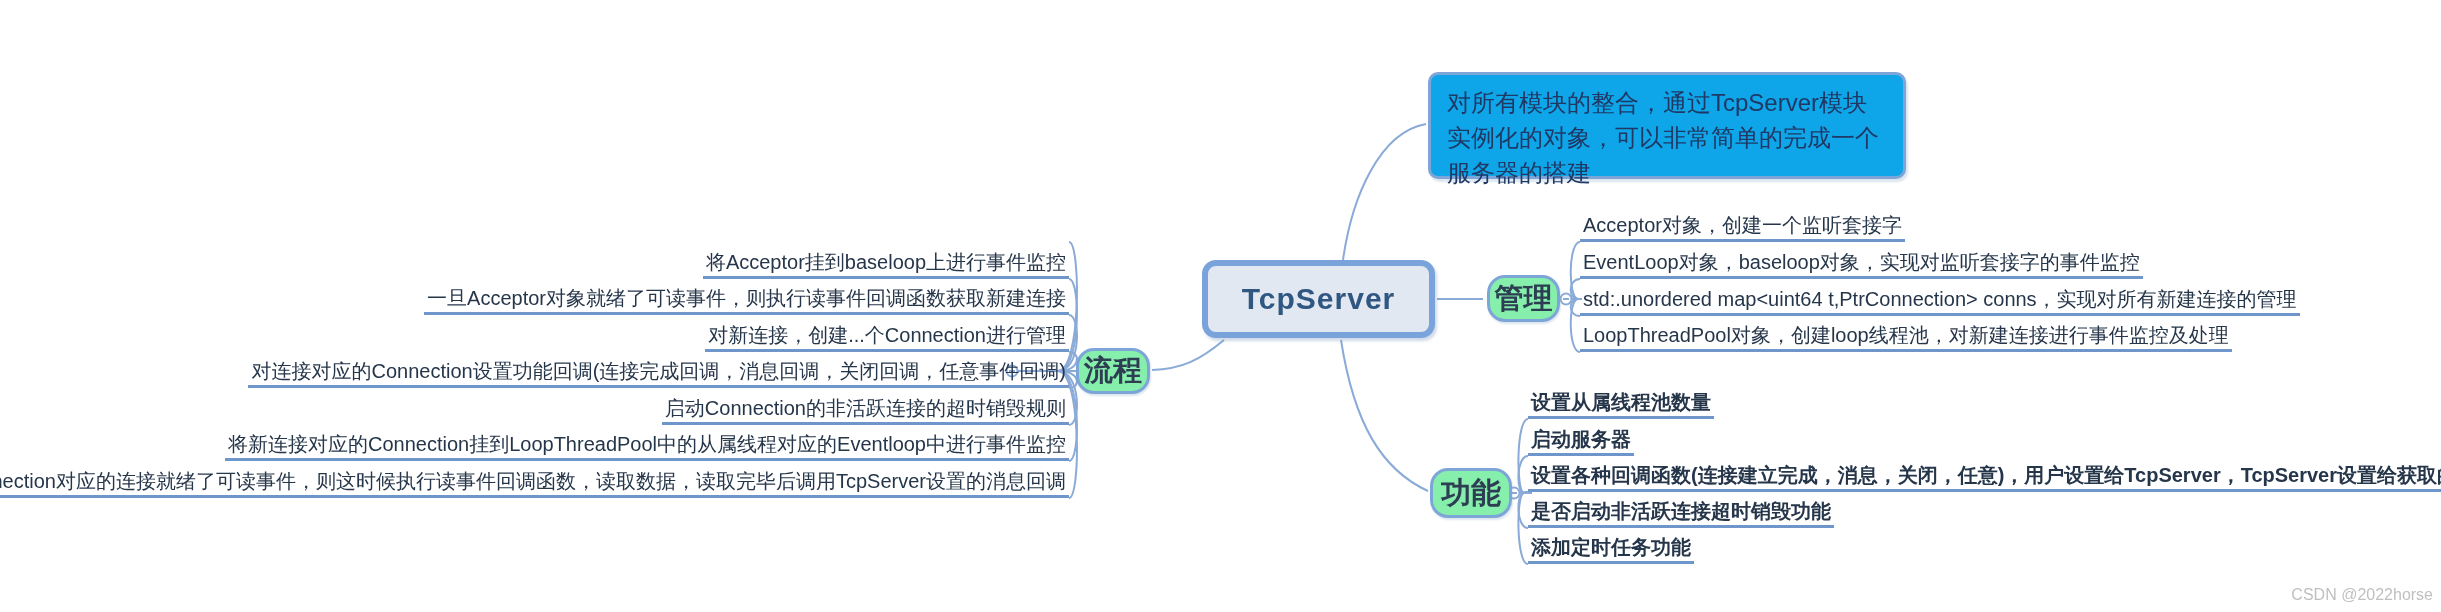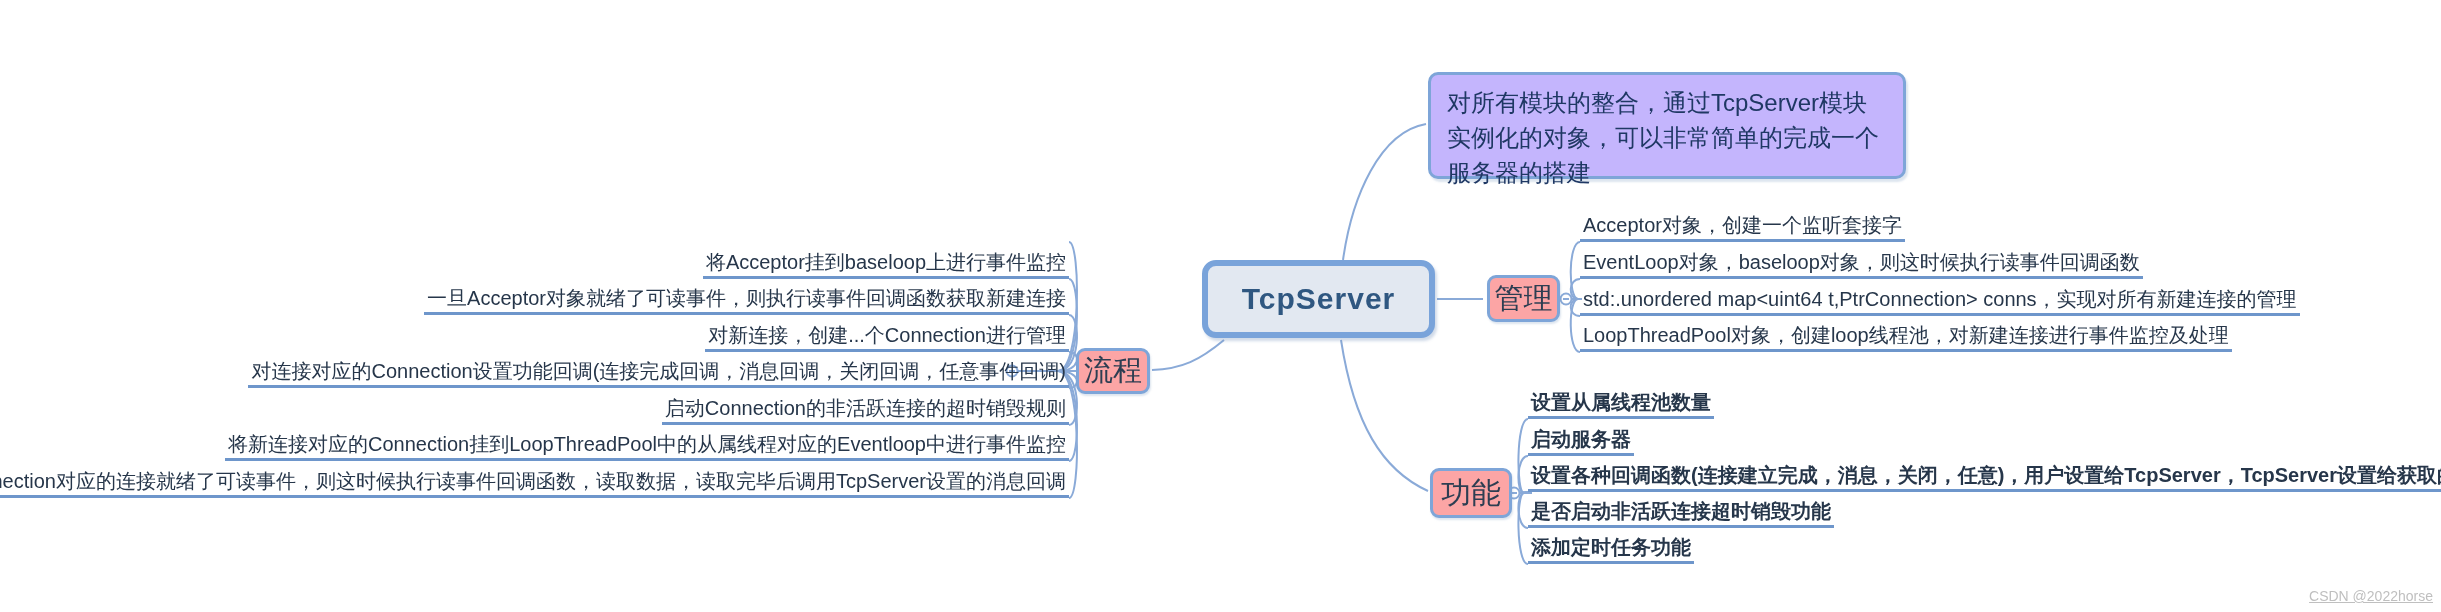--- a/index.html
+++ b/index.html
@@ -2,45 +2,45 @@
 <html><head>
 <meta charset="utf-8">
 <style>
   html,body{margin:0;padding:0;background:#ffffff;}
   #canvas{
     position:relative;width:2441px;height:612px;overflow:hidden;
     font-family:"Liberation Sans",sans-serif;background:#ffffff;
   }
   #wires{position:absolute;left:0;top:0;width:2441px;height:612px;}
   .node{
-    position:absolute;box-sizing:border-box;background:#fca5a5;
-    border:3px solid #7ea5d8;border-radius:9px;color:#2d3e52;
+    position:absolute;box-sizing:border-box;background:#86efac;
+    border:3px solid #7ea5d8;border-radius:18px;color:#2d3e52;
     display:flex;align-items:center;justify-content:center;
-    font-size:29px;box-shadow:1px 2px 2px rgba(120,150,190,.25);
+    font-size:29px;box-shadow:1px 2px 2px rgba(120,150,190,.25);font-weight:bold;
   }
   .root{
     background:#e2e8f1;border:6px solid #79a3da;border-radius:14px;
     font-size:30px;font-weight:bold;color:#2f5781;letter-spacing:1px;
     box-shadow:2px 3px 3px rgba(120,150,190,.35);
   }
   .note{
     position:absolute;box-sizing:border-box;left:1428px;top:72px;width:478px;height:107px;
-    background:#c4b5fd;border:3px solid #7ea5d8;border-radius:10px;
+    background:#0ea5e9;border:3px solid #7ea5d8;border-radius:10px;
     font-size:24px;line-height:35px;color:#1f3864;padding:10px 16px;
     box-shadow:2px 3px 2px rgba(120,150,190,.25);
   }
   .leaf{
     position:absolute;white-space:nowrap;font-size:20px;line-height:24px;
     color:#26364a;padding:0 3px 2px 3px;border-bottom:3px solid #6e96cb;
   }
   .leaf-l{right:1372px;text-align:right;}
   .leaf-m{left:1580px;}
   .leaf-f{left:1528px;font-weight:bold;}
   .watermark{
-    position:absolute;right:8px;bottom:8px;font-size:14px;color:#bfbfbf;text-decoration:underline;
+    position:absolute;right:8px;bottom:8px;font-size:16px;color:#bfbfbf;
   }
 </style>
 </head>
 <body>
 
 <div id="canvas">
 
   <svg id="wires" viewBox="0 0 2441 612" xmlns="http://www.w3.org/2000/svg" fill="none" stroke="#8aaad8" stroke-width="2">
 
     <g>
@@ -103,21 +103,21 @@
 
   <div class="leaf leaf-l" style="top:250px">将Acceptor挂到baseloop上进行事件监控</div>
   <div class="leaf leaf-l" style="top:286px">一旦Acceptor对象就绪了可读事件，则执行读事件回调函数获取新建连接</div>
   <div class="leaf leaf-l" style="top:323px">对新连接，创建...个Connection进行管理</div>
   <div class="leaf leaf-l" style="top:359px">对连接对应的Connection设置功能回调(连接完成回调，消息回调，关闭回调，任意事件回调)</div>
   <div class="leaf leaf-l" style="top:396px">启动Connection的非活跃连接的超时销毁规则</div>
   <div class="leaf leaf-l" style="top:432px">将新连接对应的Connection挂到LoopThreadPool中的从属线程对应的Eventloop中进行事件监控</div>
   <div class="leaf leaf-l" style="top:469px">-旦Connection对应的连接就绪了可读事件，则这时候执行读事件回调函数，读取数据，读取完毕后调用TcpServer设置的消息回调</div>
 
   <div class="leaf leaf-m" style="top:213px">Acceptor对象，创建一个监听套接字</div>
-  <div class="leaf leaf-m" style="top:250px">EventLoop对象，baseloop对象，则这时候执行读事件回调函数</div>
+  <div class="leaf leaf-m" style="top:250px">EventLoop对象，baseloop对象，实现对监听套接字的事件监控</div>
   <div class="leaf leaf-m" style="top:287px">std:.unordered map&lt;uint64 t,PtrConnection&gt; conns，实现对所有新建连接的管理</div>
   <div class="leaf leaf-m" style="top:323px">LoopThreadPool对象，创建loop线程池，对新建连接进行事件监控及处理</div>
 
   <div class="leaf leaf-f" style="top:390px">设置从属线程池数量</div>
   <div class="leaf leaf-f" style="top:427px">启动服务器</div>
   <div class="leaf leaf-f" style="top:463px">设置各种回调函数(连接建立完成，消息，关闭，任意)，用户设置给TcpServer，TcpServer设置给获取的新连接</div>
   <div class="leaf leaf-f" style="top:499px">是否启动非活跃连接超时销毁功能</div>
   <div class="leaf leaf-f" style="top:535px">添加定时任务功能</div>
 
   <div class="watermark">CSDN @2022horse</div>

